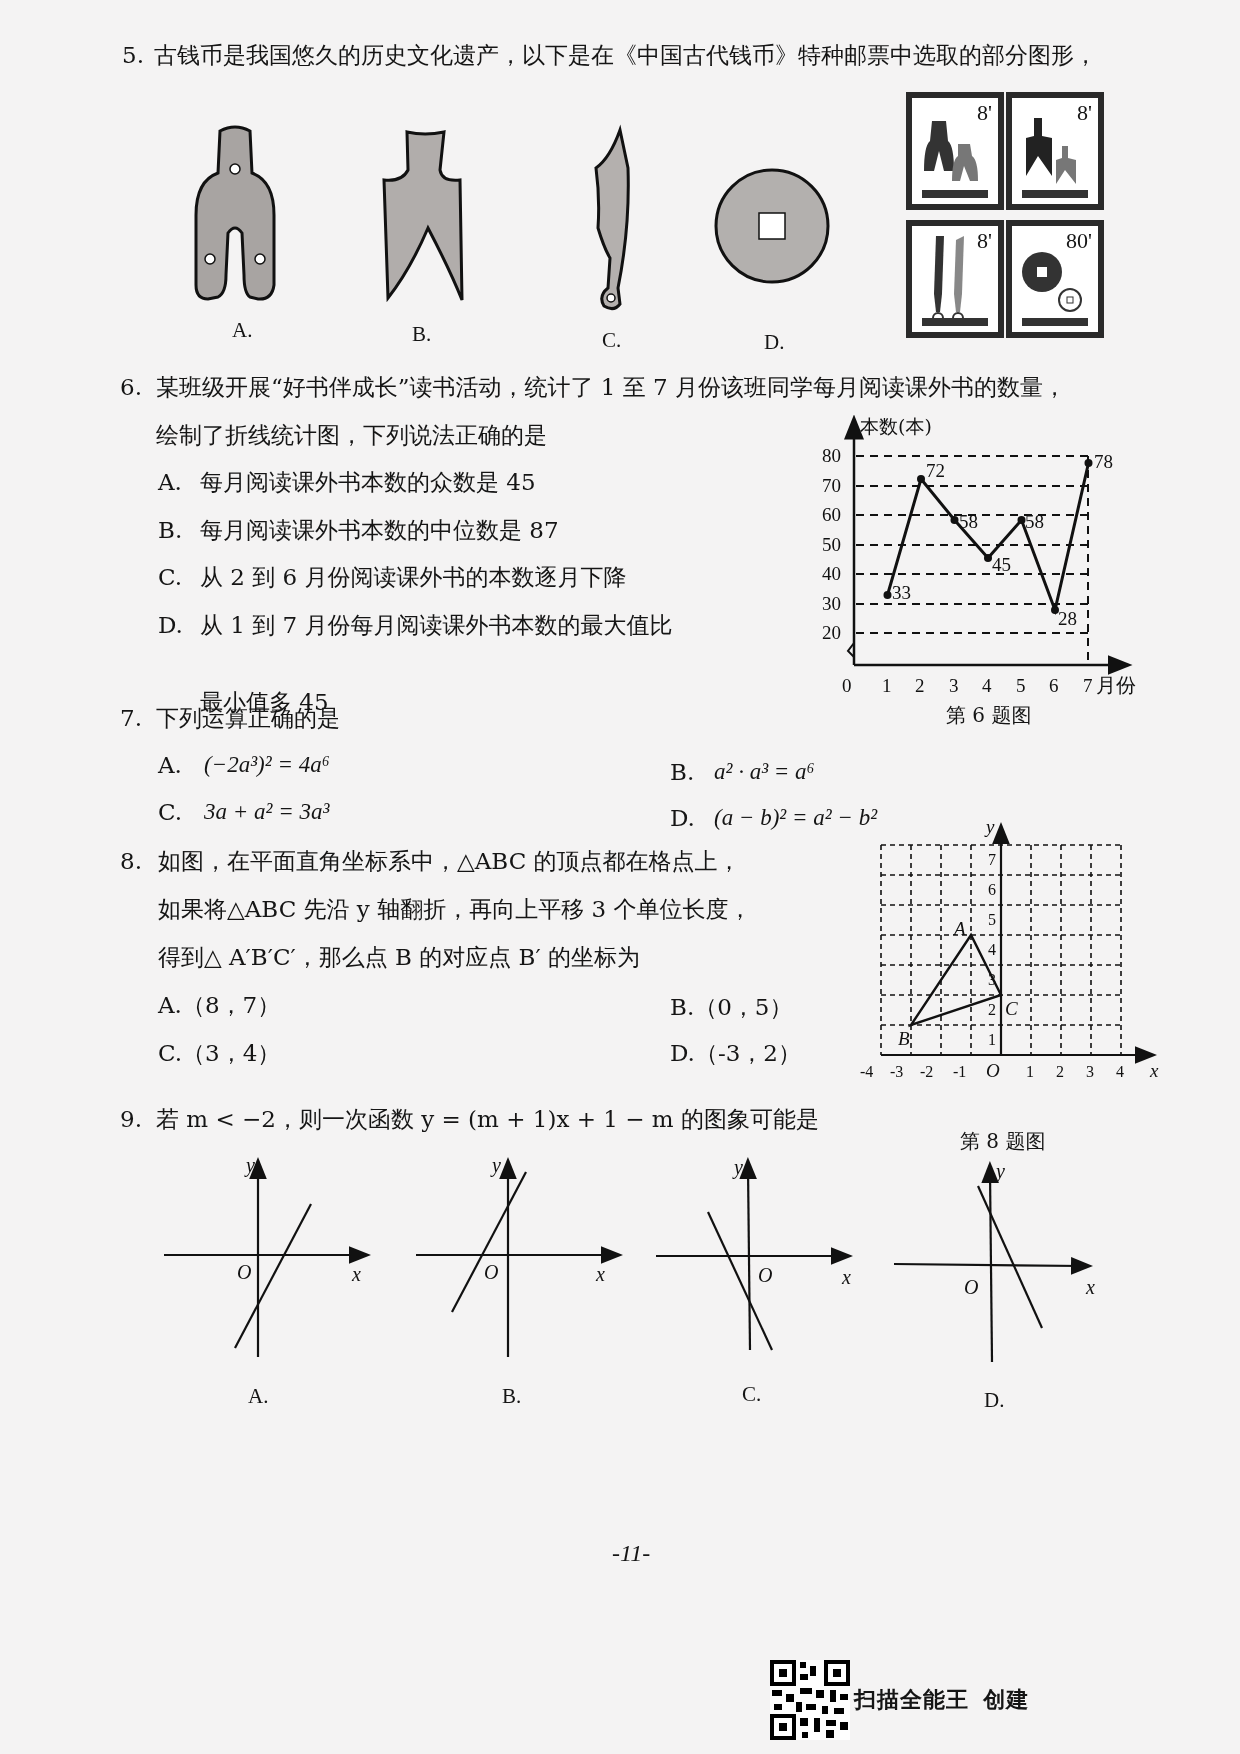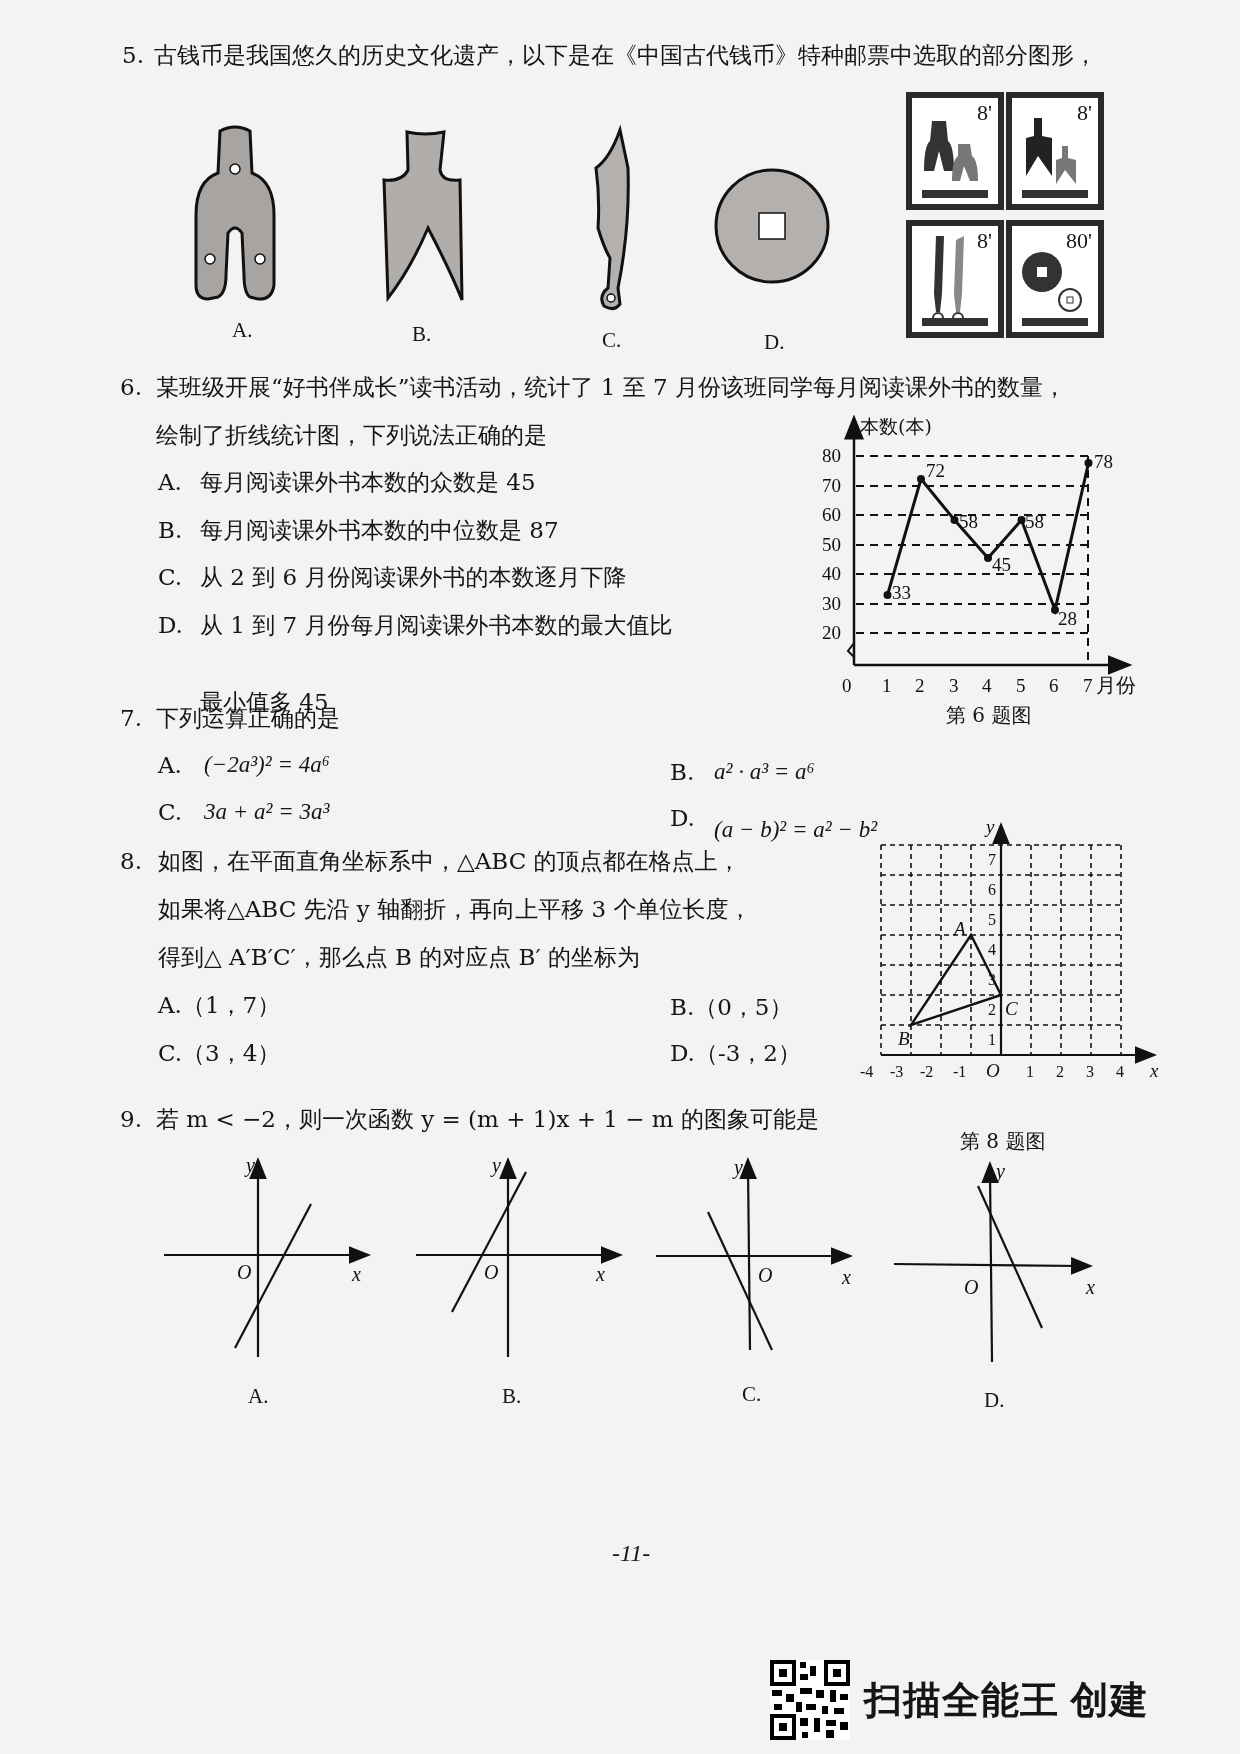--- a/index.html
+++ b/index.html
@@ -10,21 +10,21 @@
     color: #151515;
   }
   .page { position: absolute; left: 0; top: 0; width: 1240px; height: 1754px; }
   .t { position: absolute; font-size: 23px; line-height: 30px; white-space: nowrap; }
   .math { font-family: "Liberation Serif", "DejaVu Serif", serif; font-style: italic; }
   .opt-label { position: absolute; font-size: 21px; font-family: "Liberation Serif", serif; }
   svg { position: absolute; overflow: visible; }
   .fig-caption { position: absolute; font-size: 20px; }
   .page-num { position: absolute; font-size: 24px; font-family: "Liberation Serif", serif; }
   .footer { position: absolute; left: 770px; top: 1660px; display: flex; align-items: center; }
-  .footer .label { font-family: Liberation Sans, sans-serif; font-weight: bold; font-size: 38px; margin-left: 14px; letter-spacing: 1px; }
+  .footer .label { font-family: Liberation Mono, monospace; font-weight: bold; font-size: 22px; margin-left: 4px; letter-spacing: 1px; }
   .stamp { position:absolute; width:98px; height:118px; background:#fff; border:6px solid #2a2a2a; box-sizing:border-box; }
   .stamp .val { position:absolute; right:6px; top:2px; font-size:22px; font-family:"Liberation Serif",serif; }
   .stamp .bar { position:absolute; left:10px; right:10px; bottom:6px; height:8px; background:#333; }
 </style>
 </head>
 <body>
 
 <div class="page">
 
   <div class="t" style="left:122px;top:40px;">5.</div>
@@ -172,27 +172,27 @@
 
   <div class="t" style="left:120px;top:703px;">7.</div>
   <div class="t" style="left:156px;top:703px;">下列运算正确的是</div>
   <div class="t" style="left:158px;top:750px;">A.</div>
   <div class="t math" style="left:204px;top:750px;">(−2a³)² = 4a⁶</div>
   <div class="t" style="left:670px;top:757px;">B.</div>
   <div class="t math" style="left:714px;top:757px;">a² · a³ = a⁶</div>
   <div class="t" style="left:158px;top:797px;">C.</div>
   <div class="t math" style="left:204px;top:797px;">3a + a² = 3a³</div>
   <div class="t" style="left:670px;top:803px;">D.</div>
-  <div class="t math" style="left:714px;top:803px;margin-top:12px;">(a − b)² = a² − b²</div>
+  <div class="t math" style="left:714px;top:803px;">(a − b)² = a² − b²</div>
 
   <div class="t" style="left:120px;top:846px;">8.</div>
   <div class="t" style="left:158px;top:846px;">如图，在平面直角坐标系中，△ABC 的顶点都在格点上，</div>
   <div class="t" style="left:158px;top:894px;">如果将△ABC 先沿 y 轴翻折，再向上平移 3 个单位长度，</div>
   <div class="t" style="left:158px;top:942px;">得到△ A′B′C′，那么点 B 的对应点 B′ 的坐标为</div>
-  <div class="t" style="left:158px;top:990px;"><span>A.</span><span>（1，7）</span></div>
+  <div class="t" style="left:158px;top:990px;"><span>A.</span><span>（8，7）</span></div>
   <div class="t" style="left:670px;top:992px;"><span>B.</span><span>（0，5）</span></div>
   <div class="t" style="left:158px;top:1038px;"><span>C.</span><span>（3，4）</span></div>
   <div class="t" style="left:670px;top:1038px;"><span>D.</span><span>（-3，2）</span></div>
 
   <svg style="left:866px;top:815px;" width="300" height="280" viewBox="0 0 300 280">
     <defs>
         <marker id="arr2" markerWidth="10" markerHeight="10" refX="5" refY="5" orient="auto">
           <path d="M0,1 L10,5 L0,9 Z" fill="#111"></path>
         </marker>
       </defs>

